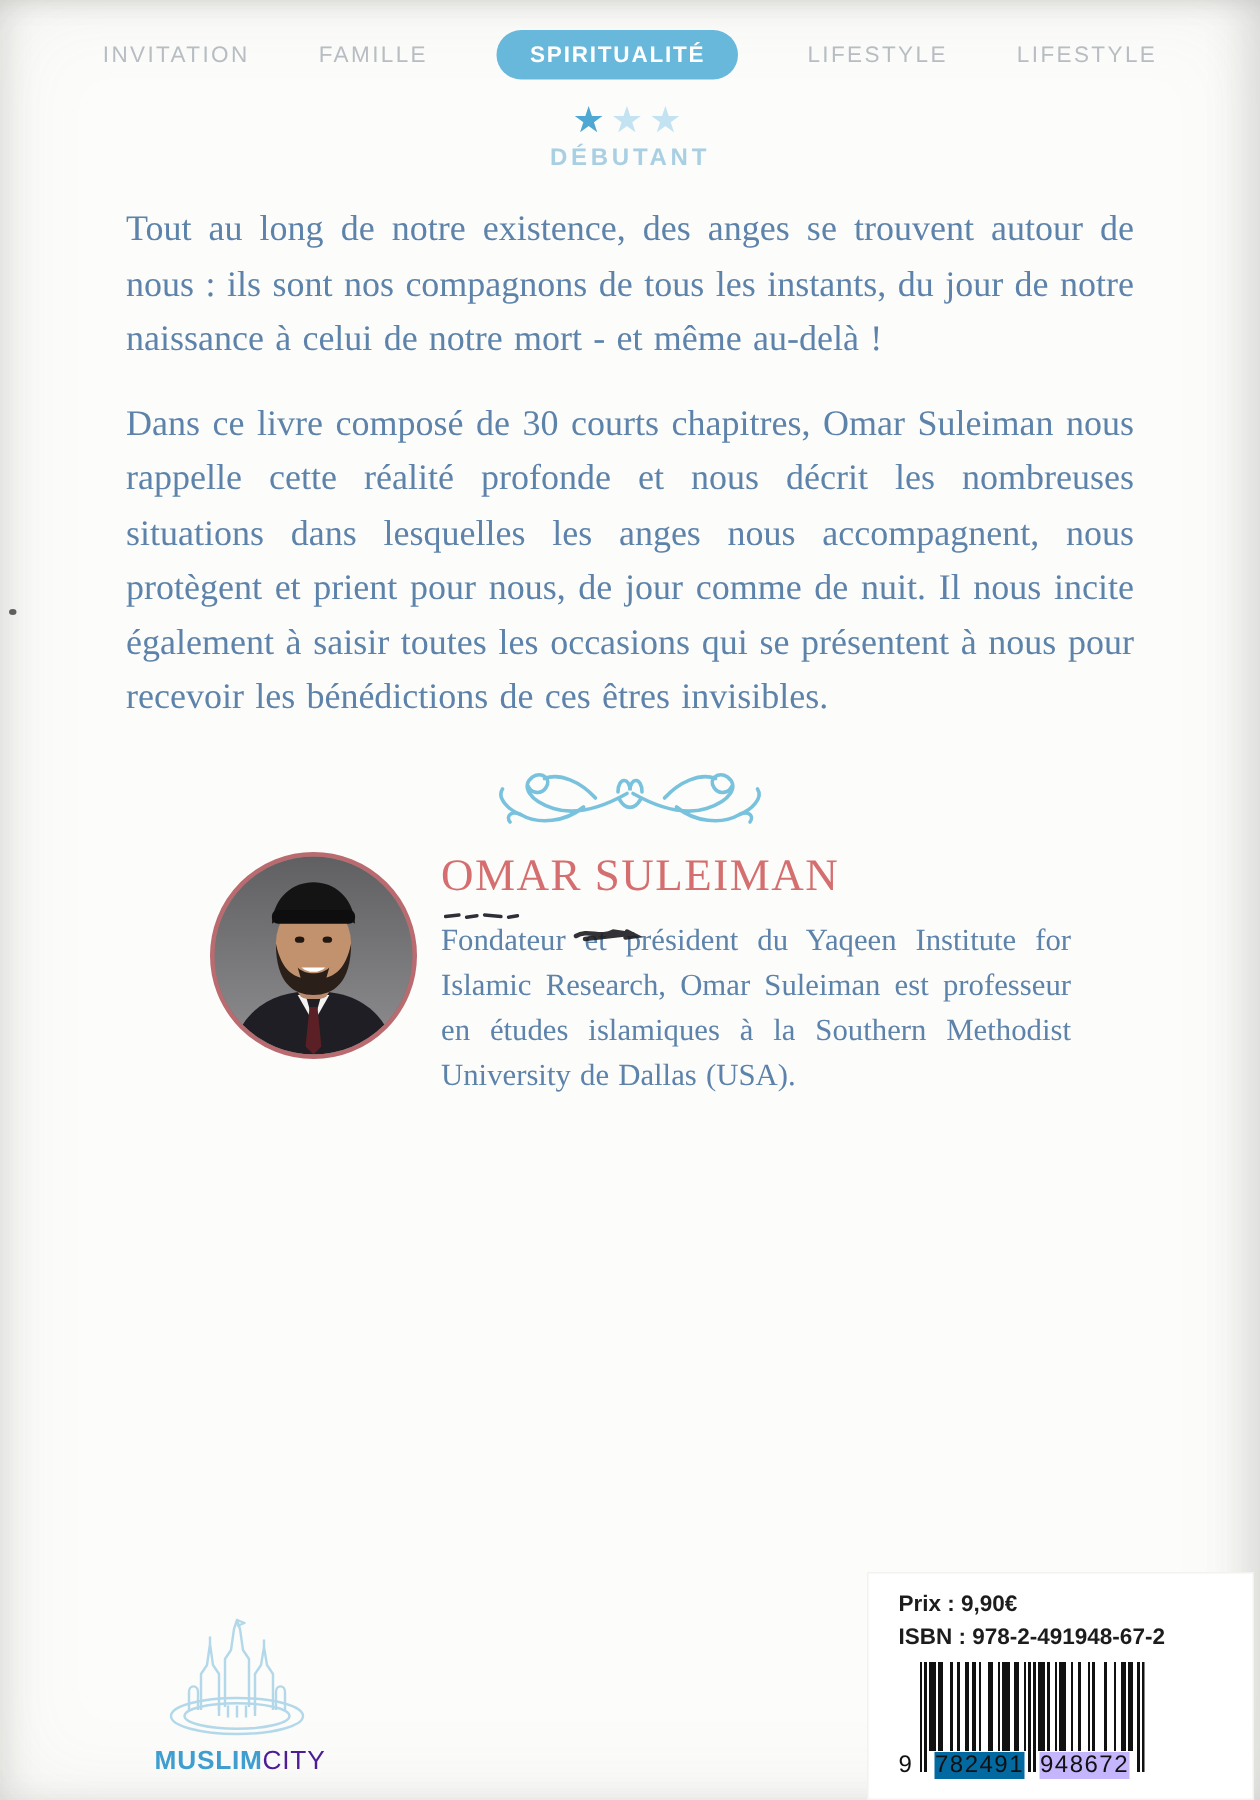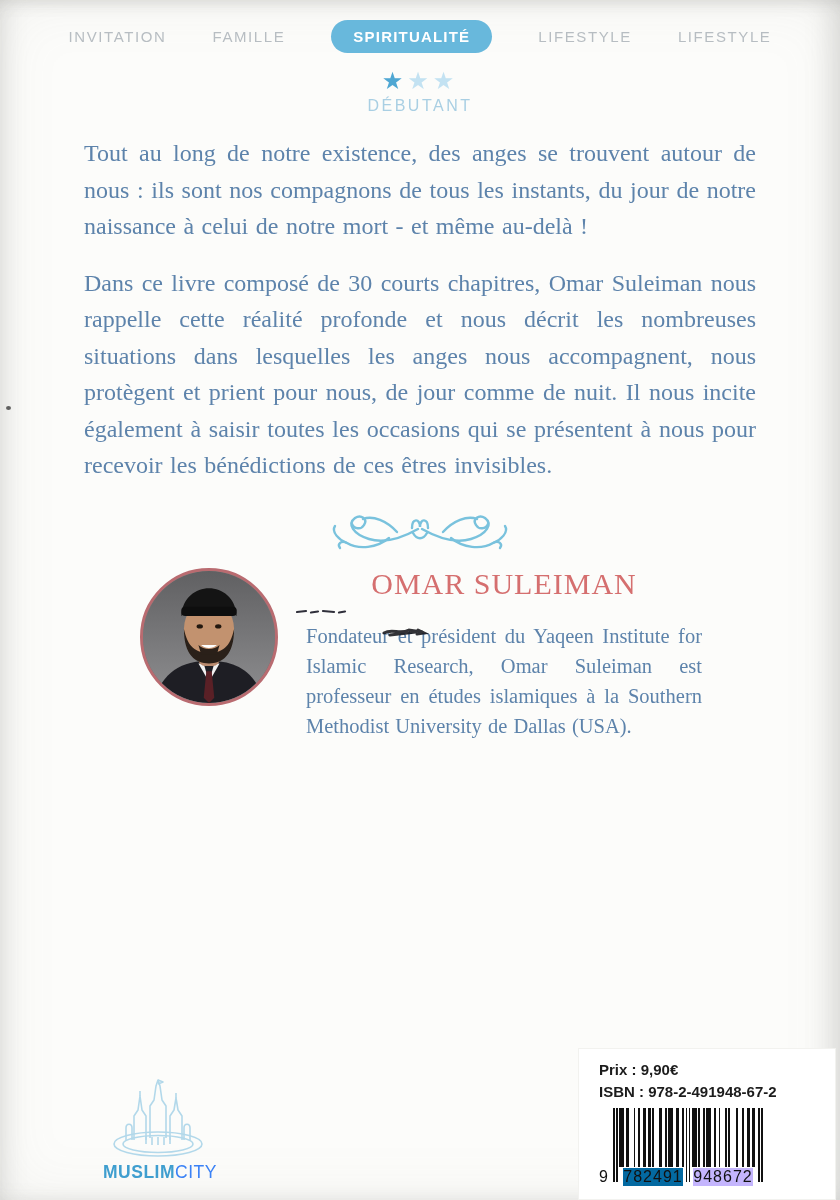--- a/index.html
+++ b/index.html
@@ -35,20 +35,21 @@
   
   .level{margin-top:16px;text-align:center;}
   .stars{font-size:24px;line-height:24px;letter-spacing:4px;}
   .star{color:var(--star_empty,#c3e2f2);}
   .star.filled{color:var(--star_filled,#4fa7d3);}
   .level-label{
     margin-top:4px;
     font-family:"Liberation Sans", sans-serif;
     font-size:16px;letter-spacing:2.5px;
     color:var(--level_label,#a9cfe3);
+    font-weight:bold;
   }
   
   .synopsis{
     width:672px;margin:20px auto 0 84px;
     color:var(--body_text,#5d83ab);
     font-size:24px;line-height:36.5px;
     text-align:justify;word-spacing:1.5px;
   }
   .synopsis p{margin:0 0 20px 0;}
   
@@ -60,37 +61,37 @@
   }
   .author-photo{
     width:132px;height:132px;border-radius:50%;
     border:3px solid #b96b70;overflow:hidden;flex:0 0 auto;
     background:#777;
   }
   .author-photo svg{display:block;width:100%;height:100%;}
   .author-info{margin-left:16px;width:420px;}
   .author-name{
     color:var(--heading_red,#d56f6f);
-    font-size:30px;letter-spacing:1px;line-height:32px;text-align:center;
+    font-size:30px;letter-spacing:1px;line-height:32px;
   }
   .pen-marks{height:8px;margin:1px 0 3px 2px;}
   .bio-wrap{position:relative;}
   .author-bio{
-    margin:12px;color:var(--body_text,#5d83ab);
+    margin:0;color:var(--body_text,#5d83ab);
     font-size:20.5px;line-height:30px;text-align:justify;word-spacing:1px;
   }
   .ink-smudge{position:absolute;left:88px;top:3px;pointer-events:none;}
   
   .publisher-logo{position:absolute;left:96px;top:1076px;width:128px;text-align:center;}
   .logo-text{
     font-family:"Liberation Sans", sans-serif;
     font-size:17.5px;letter-spacing:.5px;margin-top:-4px;white-space:nowrap;
   }
   .logo-text .bold{color:var(--logo_blue,#3f9ecf);font-weight:700;}
-  .logo-text .light{color:#3b82f6;font-weight:400;}
+  .logo-text .light{color:#4c1d95;font-weight:400;}
   
   .barcode-box{
     position:absolute;left:578px;top:1048px;width:258px;height:152px;
     background:#ffffff;border:1px solid #f2f2ef;box-sizing:border-box;
     padding:10px 28px 8px 20px;
     font-family:"Liberation Sans", sans-serif;color:#1c1c1c;
   }
   .price-line,.isbn-line{font-size:15px;font-weight:700;line-height:22px;white-space:nowrap;}
   .barcode-area{position:relative;margin-top:5px;width:170px;height:78px;}
   .barcode-area svg{position:absolute;left:14px;top:0;width:150px;height:76px;shape-rendering:crispEdges;}

